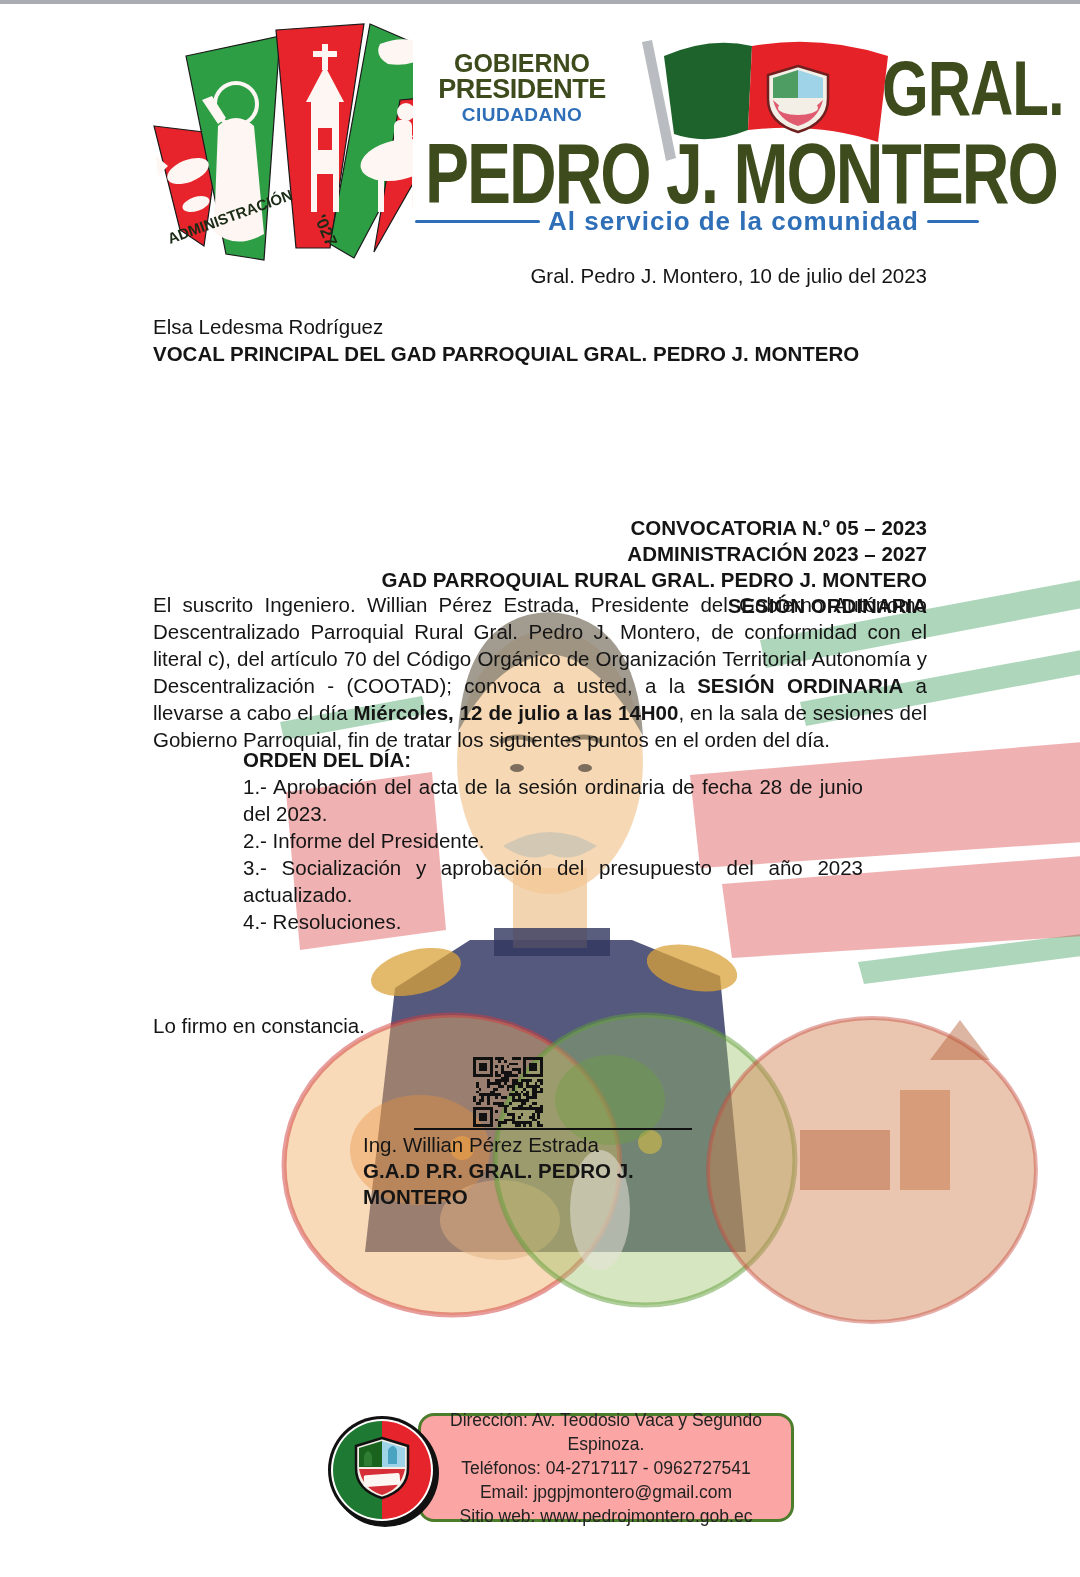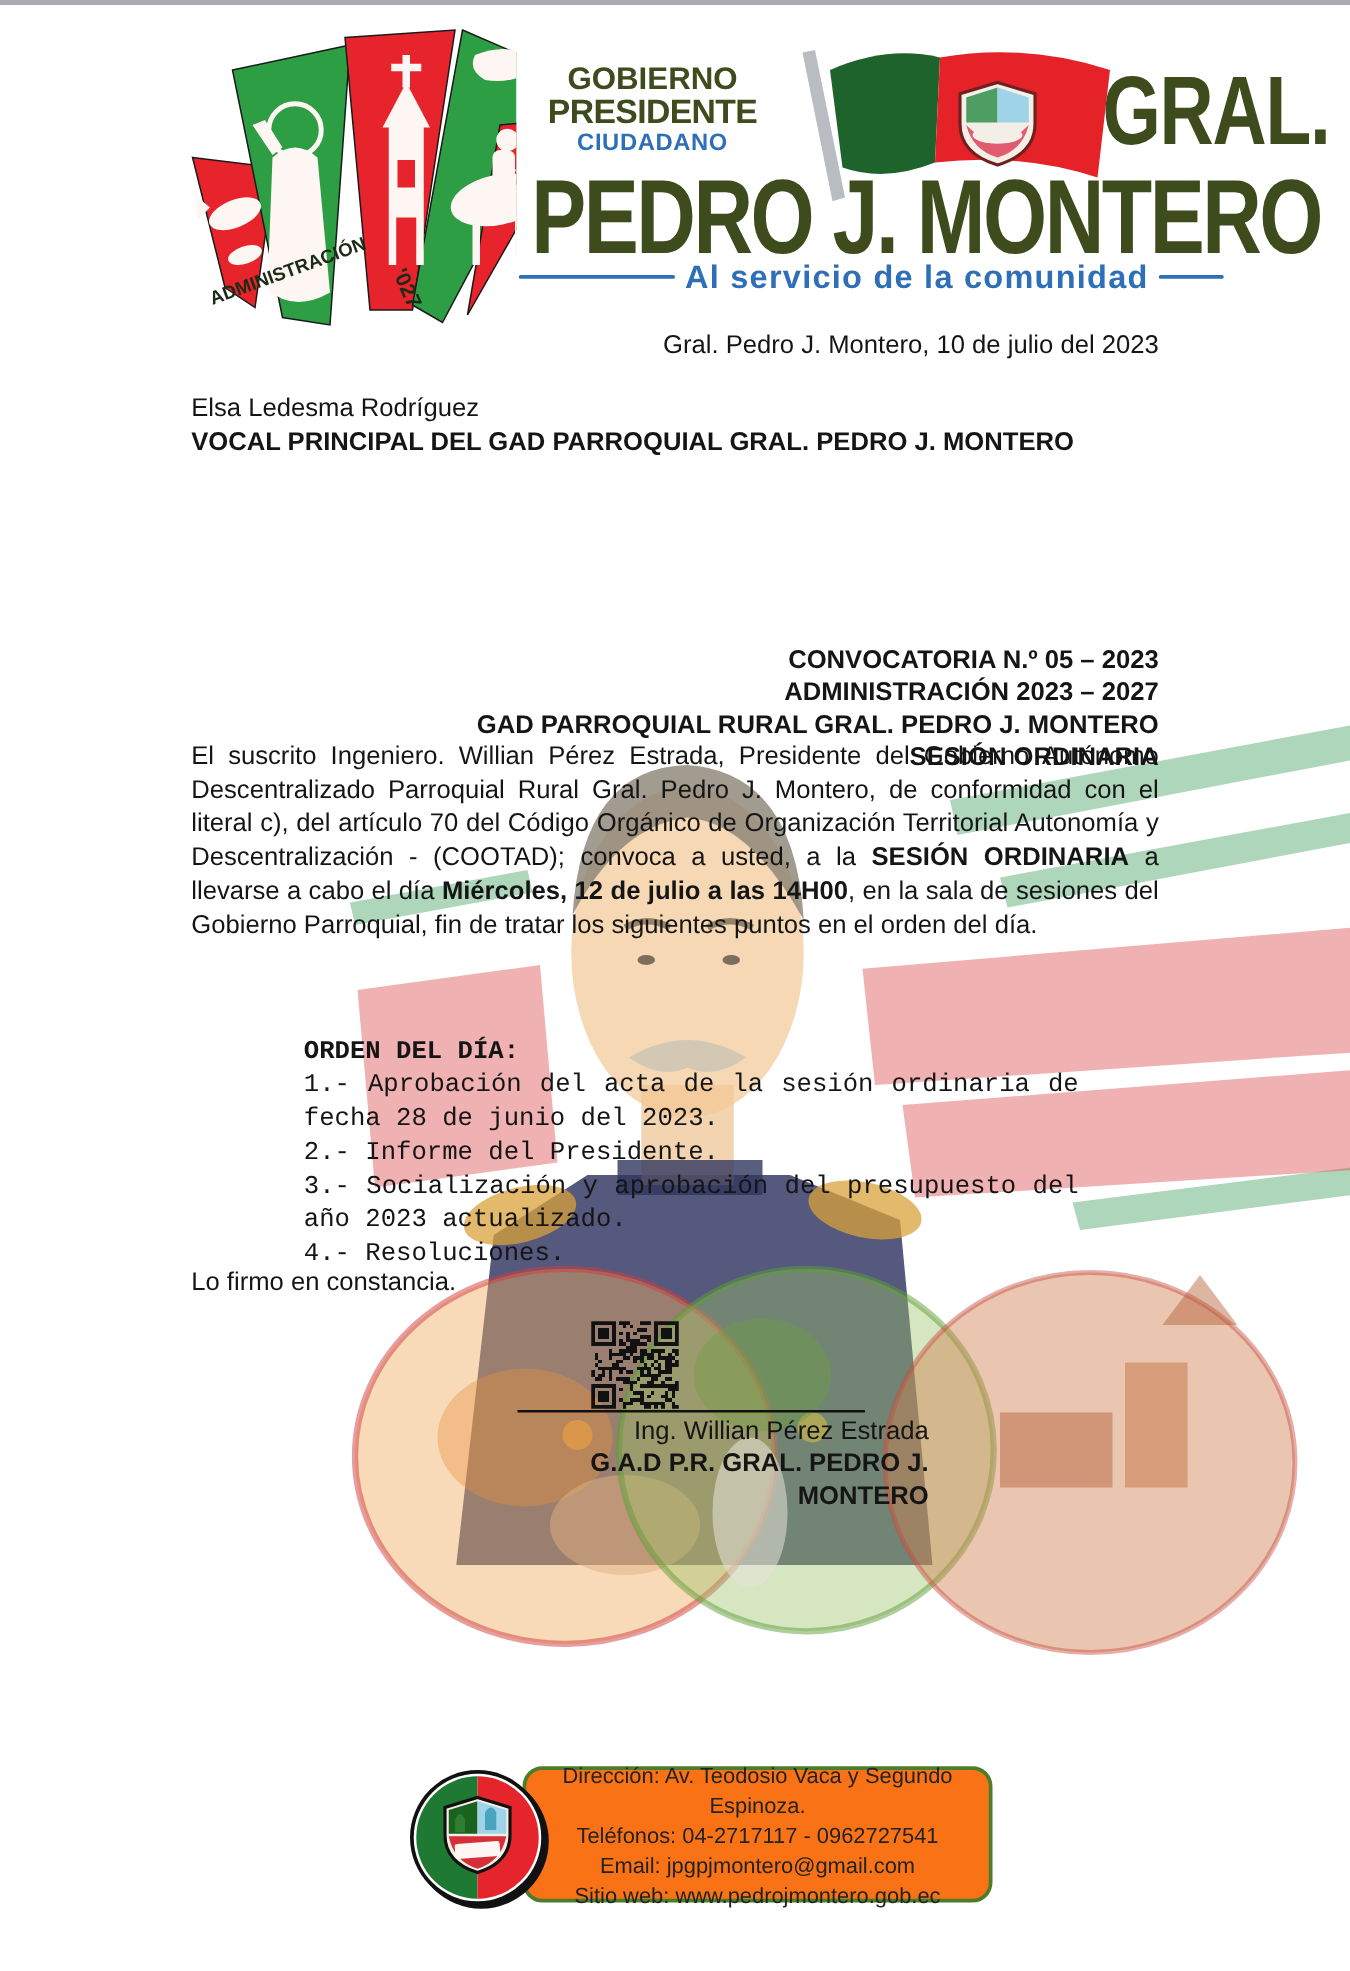--- a/index.html
+++ b/index.html
@@ -30,30 +30,30 @@
   .tagline-row .rule.left{width:125px;}
   .tagline-row .rule.right{width:52px;}
   .tagline-row .tag-text{color:var(--blue);font-size:26px;font-weight:700;letter-spacing:1px;white-space:nowrap;flex:0 0 auto;}
   
   .content{position:absolute;left:153px;top:0;width:774px;font-size:20.5px;line-height:27px;}
   .date-line{position:absolute;right:0;top:262px;text-align:right;width:774px;}
   .recipient{position:absolute;left:0;top:313px;}
   .bold{font-weight:700;}
   .title-block{position:absolute;left:0;top:467px;width:774px;text-align:right;font-weight:700;line-height:26px;margin-top:48px;}
   .body-par{position:absolute;left:0;top:591px;width:774px;text-align:justify;}
-  .agenda{position:absolute;left:90px;top:828px;width:620px;font-family:Liberation Mono, monospace;}
+  .agenda{position:absolute;left:90px;top:746px;width:620px;}
   .agenda .item{text-align:justify;}
   .closing{position:absolute;left:0;top:1012px;}
   
   .qr{position:absolute;left:473px;top:1057px;width:70px;height:70px;}
-  .sig-block{position:absolute;left:363px;top:1128px;width:380px;text-align:right;line-height:26px;font-size:20.5px;}
+  .sig-block{position:absolute;left:363px;top:1128px;width:380px;text-align:left;line-height:26px;font-size:20.5px;}
   .sig-rule{width:278px;height:0;border-top:2px solid #111;margin:0 auto 2px auto;}
   
   .footer-box{position:absolute;left:418px;top:1413px;width:370px;height:103px;border:3px solid var(--footer-green);
-      border-radius:16px;background:#f97316;display:flex;flex-direction:column;justify-content:center;
+      border-radius:16px;background:#fca5a5;display:flex;flex-direction:column;justify-content:center;
       text-align:center;font-size:17.5px;line-height:24px;color:#222;}
   .footer-badge{position:absolute;left:324px;top:1412px;}
 </style>
 </head>
 <body>
 
 <div class="page">
   <div class="scan-edge"></div>
 
   <svg class="watermark" viewBox="0 0 1080 1577" aria-hidden="true">

